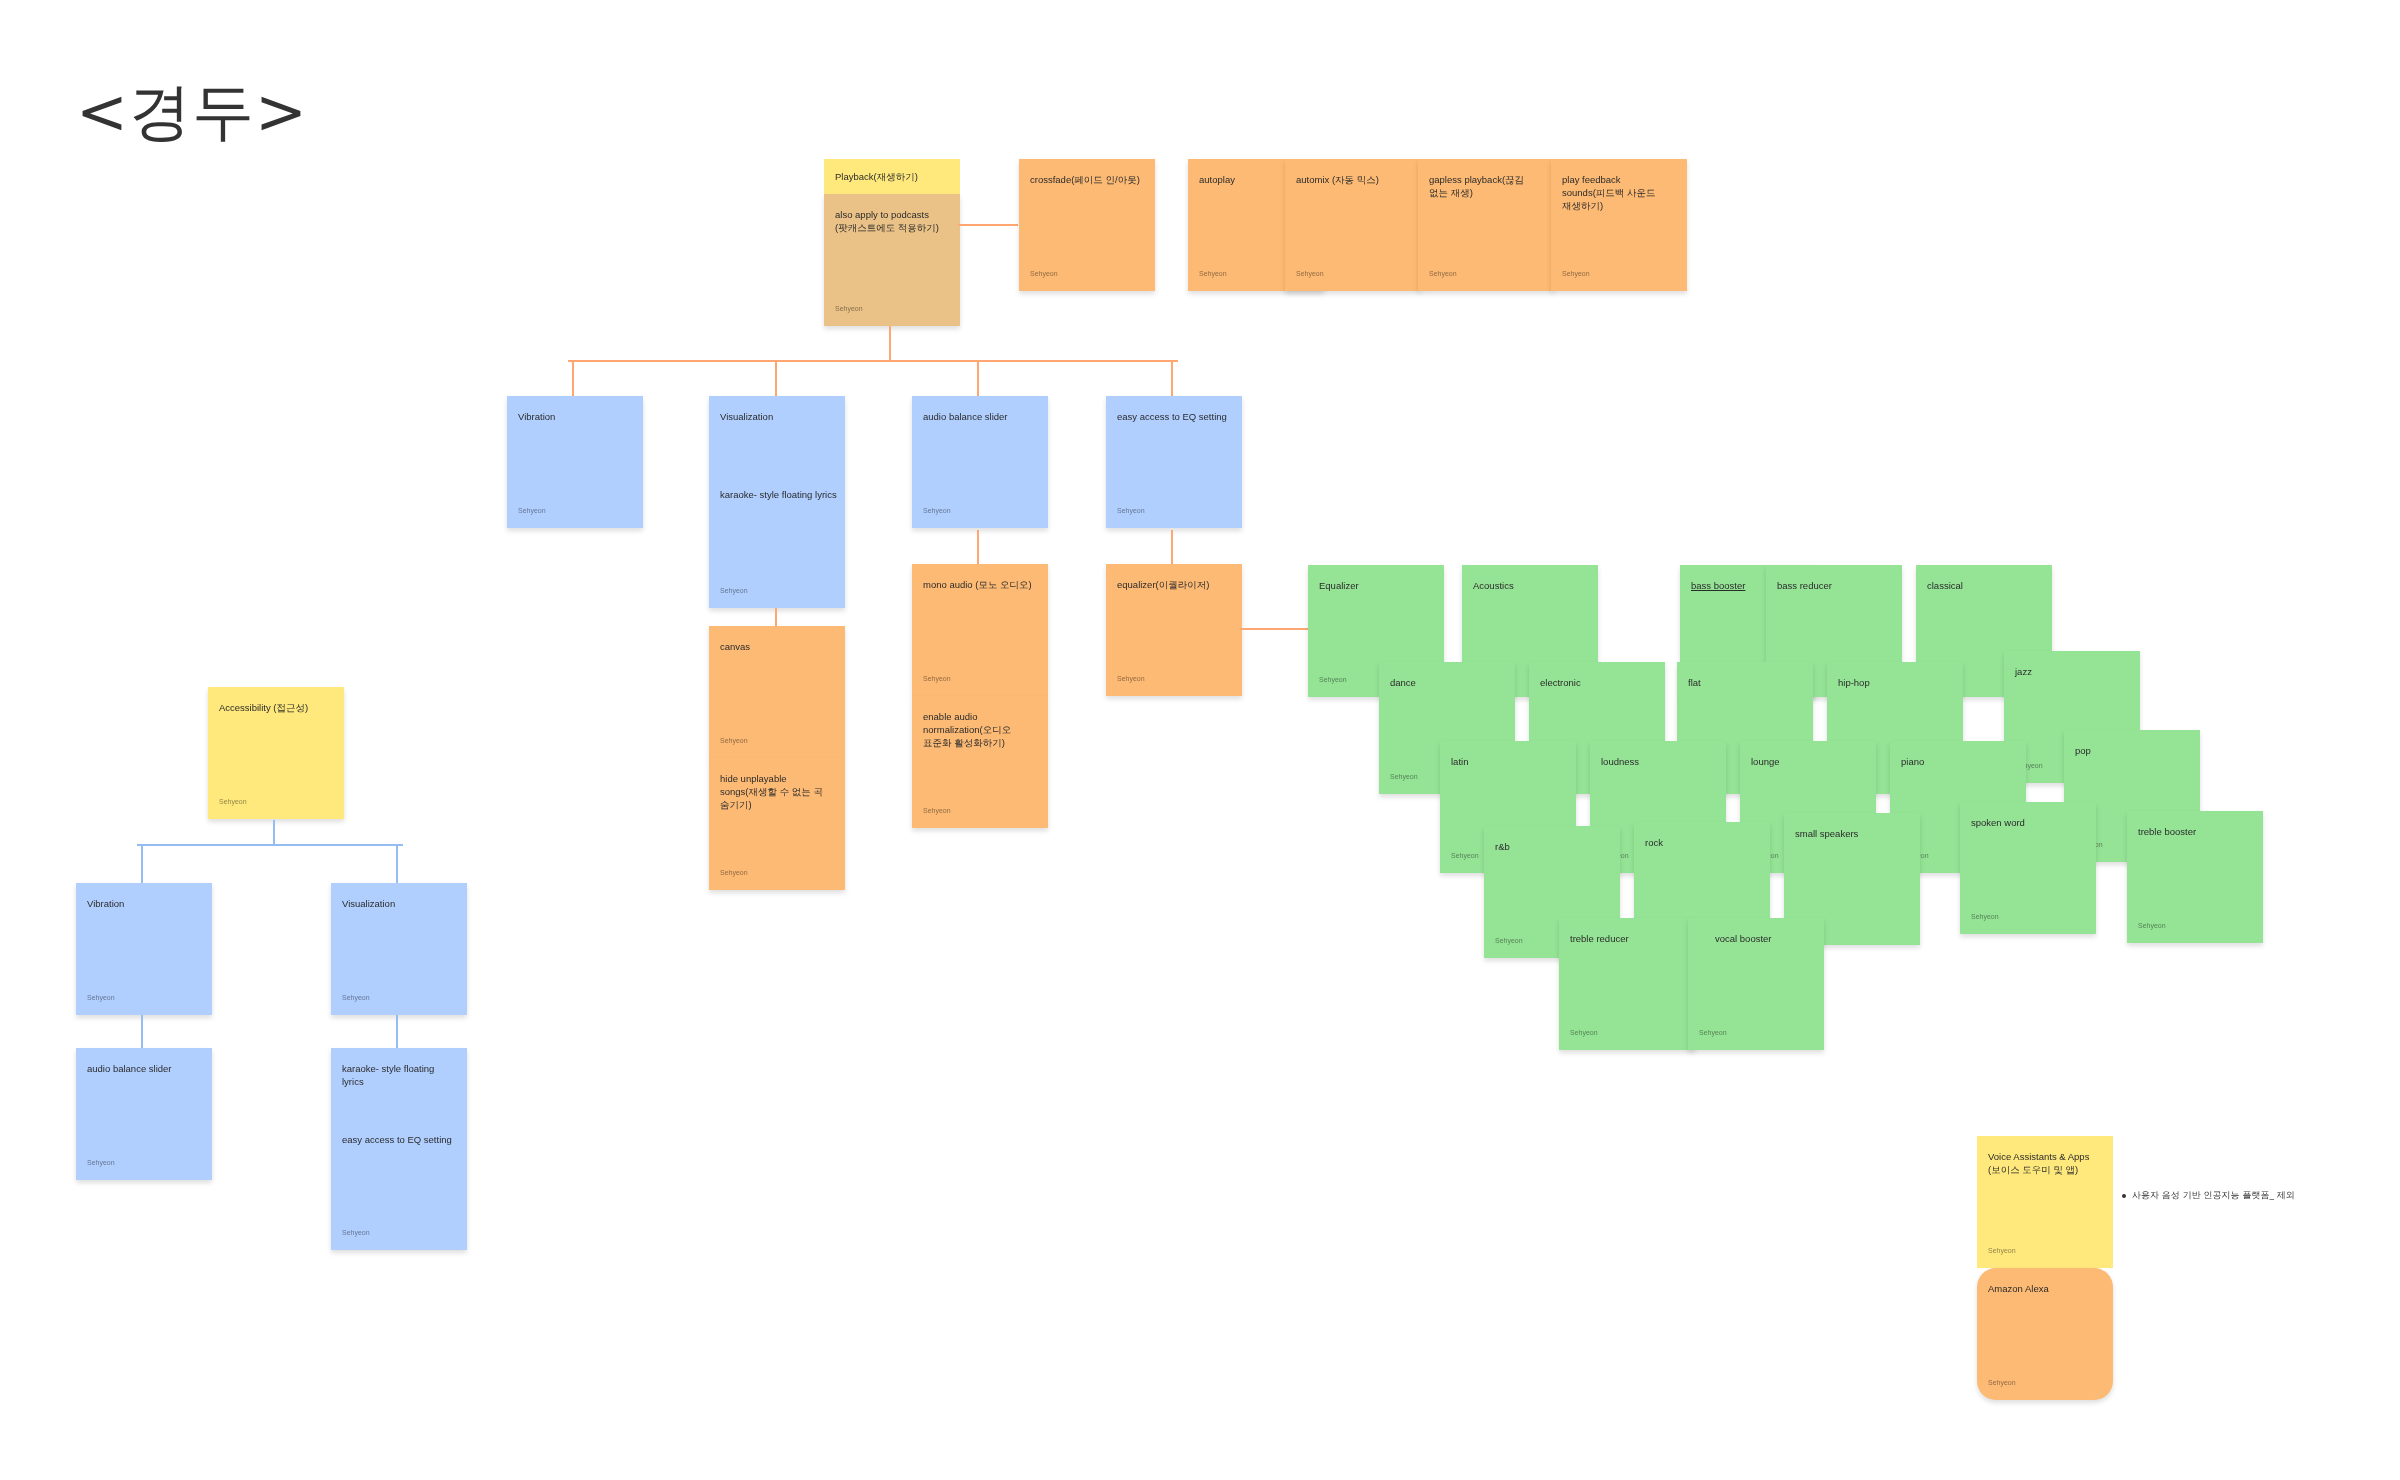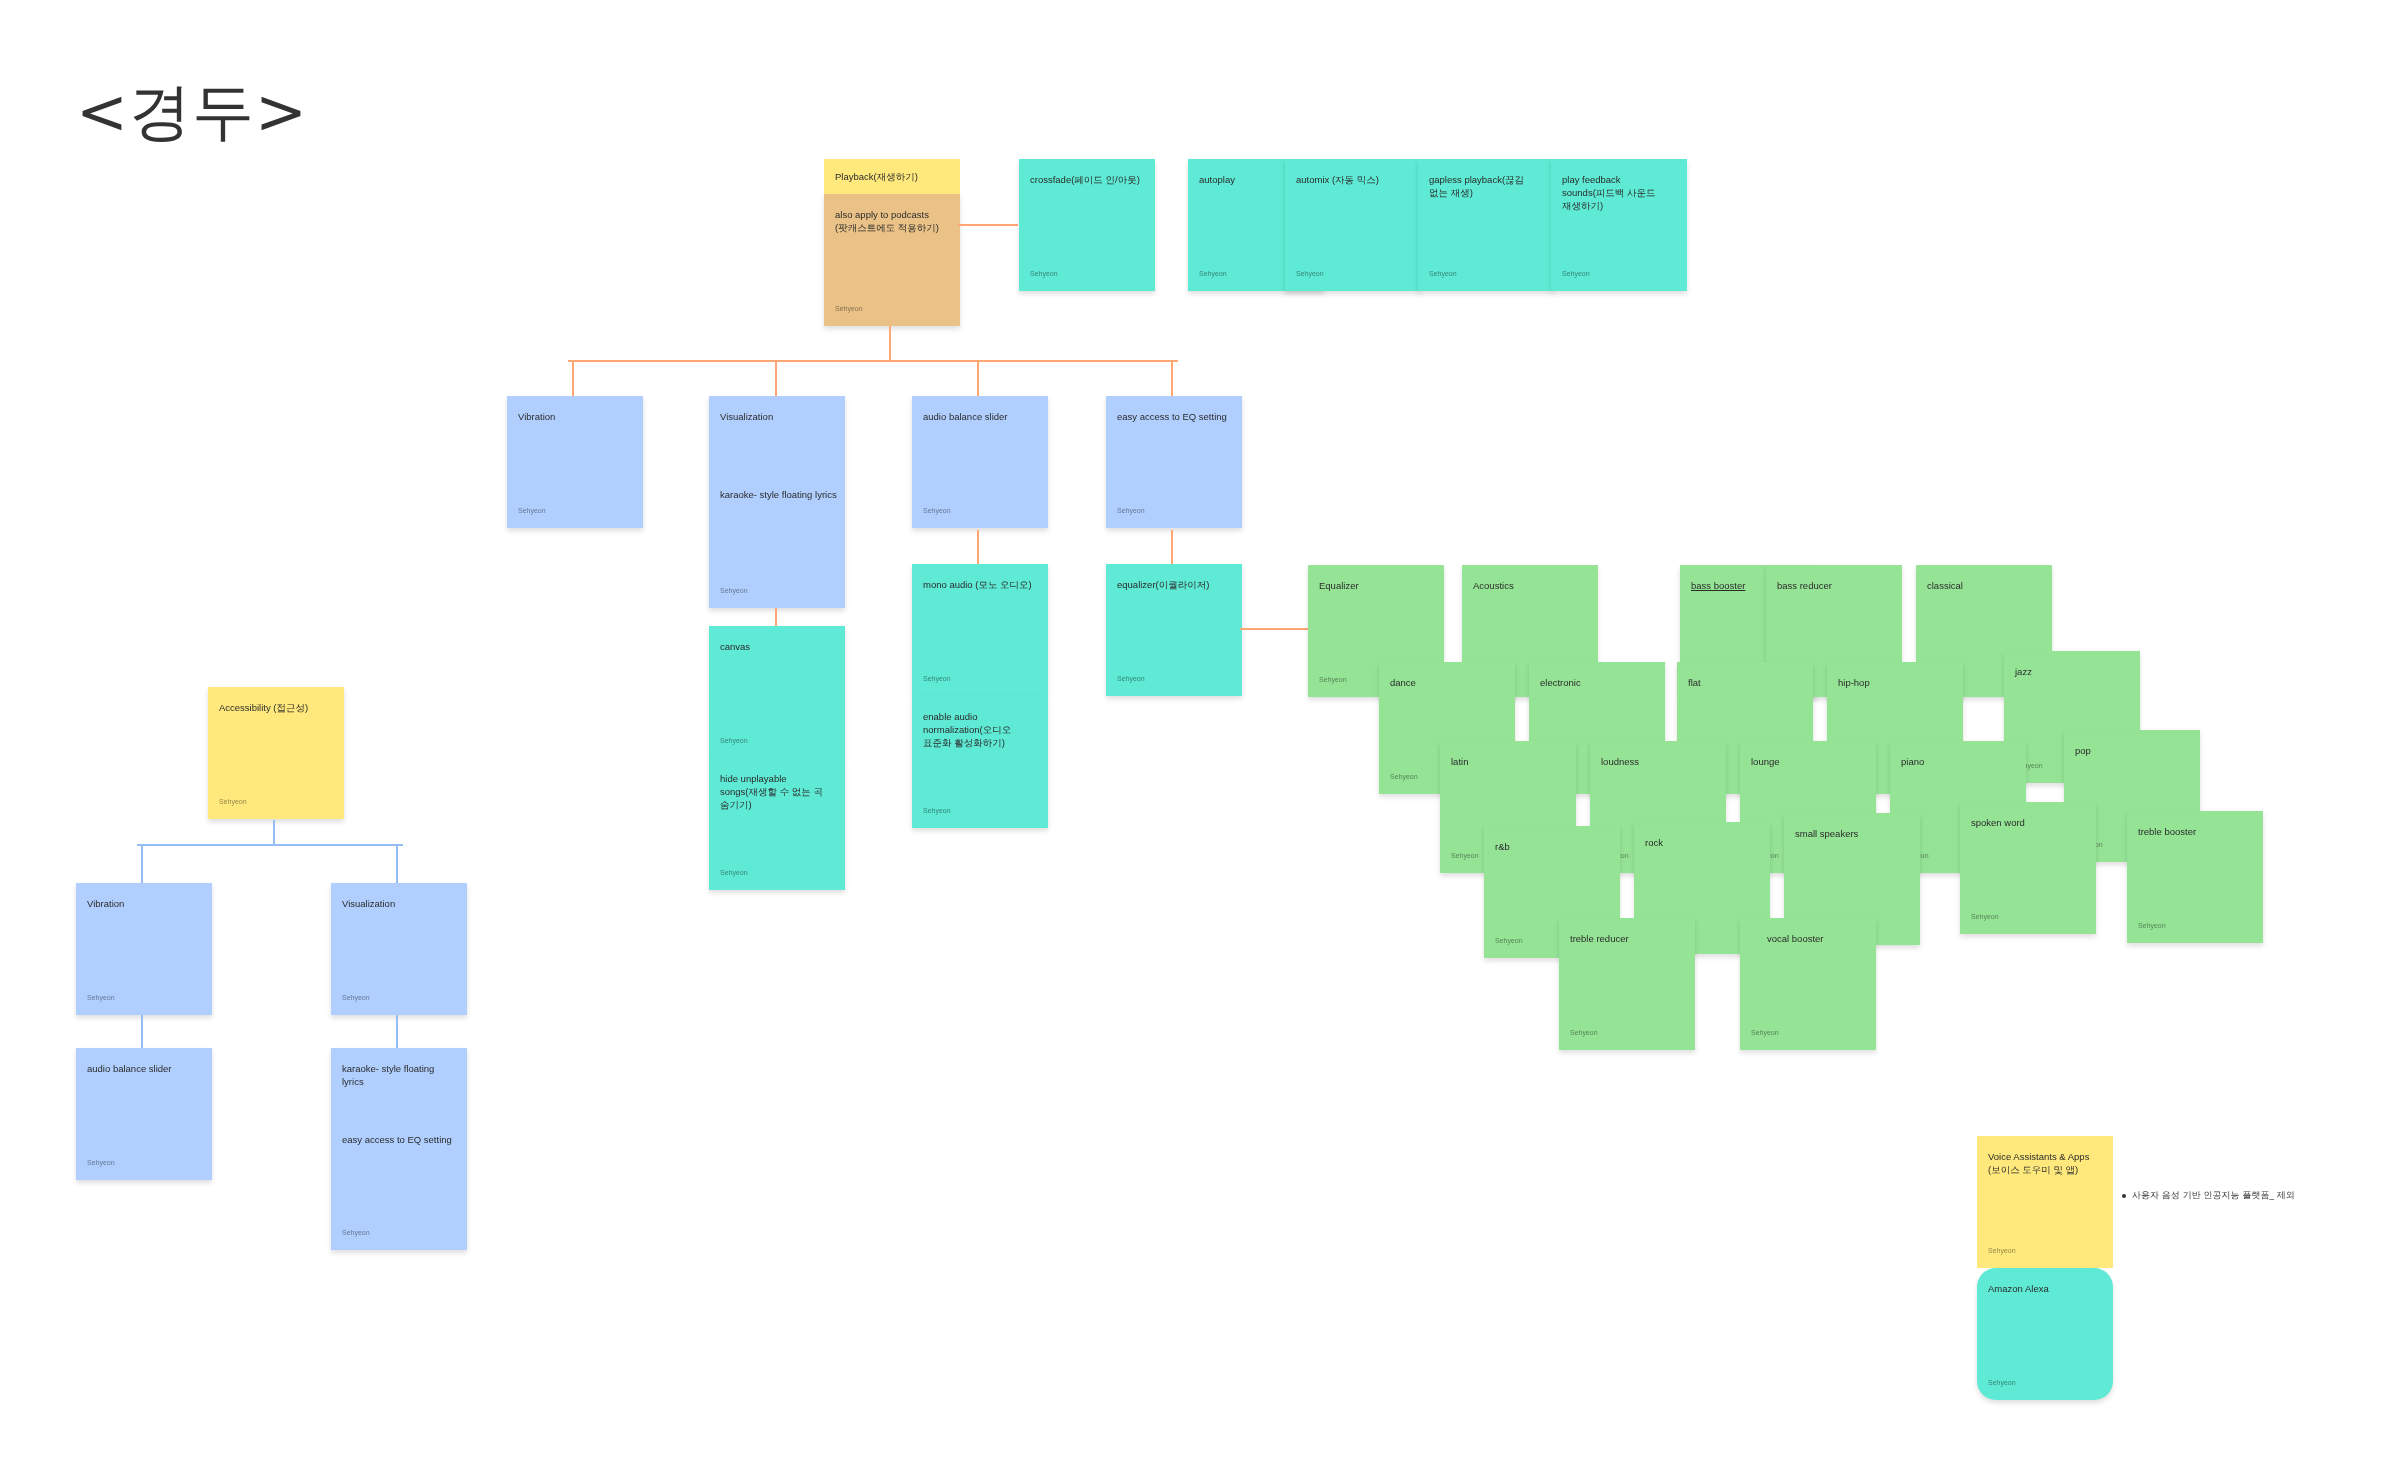--- a/index.html
+++ b/index.html
@@ -6,21 +6,21 @@
   body { width: 2400px; height: 1480px; position: relative; overflow: hidden;
          font-family: "Liberation Sans", "DejaVu Sans", sans-serif; color: #2b2b2b; }
   .title { position: absolute; left: 76px; top: 70px; font-size: 62px; font-family: "DejaVu Sans", sans-serif; color: #333; letter-spacing: 1px; }
   .sticky { position: absolute; width: 136px; height: 132px; box-sizing: border-box; padding: 14px 11px;
             box-shadow: 0 3px 5px rgba(0,0,0,0.13); font-size: 9.5px; line-height: 13px; }
   .sticky .txt { display: block; white-space: normal; word-break: keep-all; }
   .sticky .txt2 { display: block; margin-top: 0; position: absolute; left: 11px; right: 8px; }
   .sticky .author { position: absolute; left: 11px; bottom: 11px; font-size: 7px; color: rgba(0,0,0,0.45); }
   .yellow { background: #ffe97c; }
   .orange { background: #eac287; }
-  .purple { background: #5eead4; }
+  .purple { background: #fdba74; }
   .blue { background: #b0cfff; }
   .green { background: #95e496; font-size: 9.5px; }
   .line { position: absolute; background: #ffa672; }
   .line.b { background: #94bdf4; }
   .bullet { position: absolute; font-size: 9px; color: #333; font-family: "DejaVu Sans", sans-serif; }
   .bullet .dot { display: inline-block; width: 4px; height: 4px; border-radius: 50%; background: #333; margin-right: 6px; vertical-align: middle; }
 </style>
 </head>
 <body>
 
@@ -187,21 +187,21 @@
       <span class="author">Sehyeon</span>
     </div>
     <div class="sticky green" style="left: 2127px; top: 811px;">
       <span class="txt">treble booster</span>
       <span class="author">Sehyeon</span>
     </div>
     <div class="sticky green" style="left: 1559px; top: 918px;">
       <span class="txt">treble reducer</span>
       <span class="author">Sehyeon</span>
     </div>
-    <div class="sticky green" style="left: 1740px; top: 918px; padding-left: 27px;">
+    <div class="sticky green" style="left: 1688px; top: 918px; padding-left: 27px;">
       <span class="txt">vocal booster</span>
       <span class="author">Sehyeon</span>
     </div>
   </div>
 
 <div class="sticky yellow" style="left:208px; top:687px;">
   <span class="txt">Accessibility (접근성)</span>
   <span class="author">Sehyeon</span>
 </div>
 <div class="line b" style="left:273px; top:820px; width:2px; height:25px;"></div>

